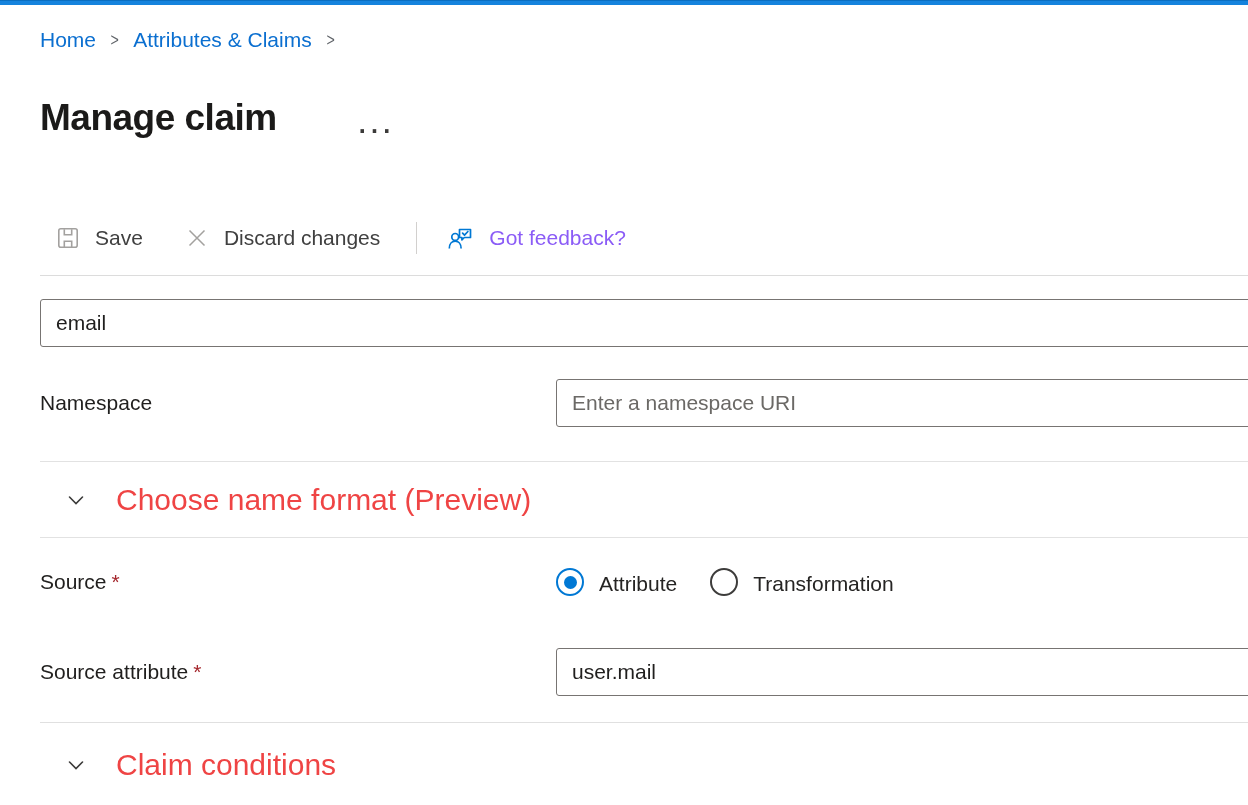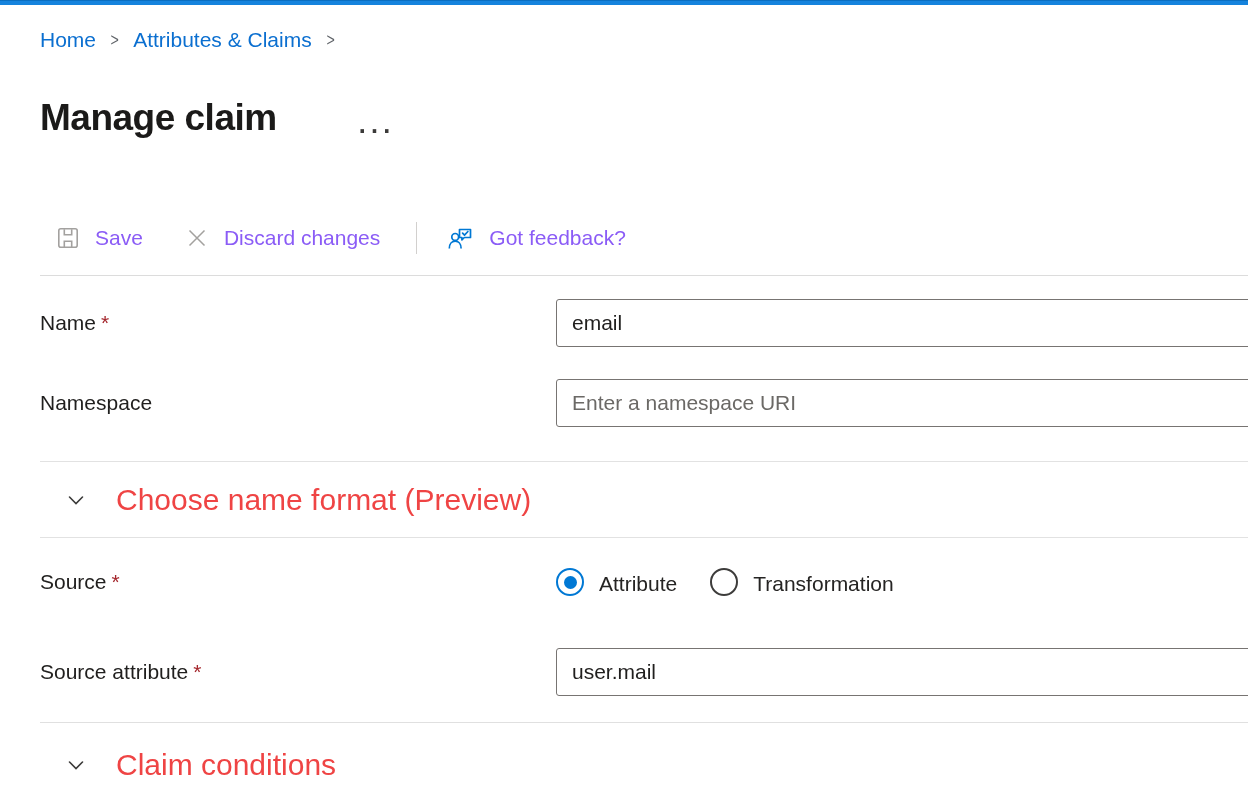--- a/index.html
+++ b/index.html
@@ -18,21 +18,21 @@
   
   .title-row { margin-top:43px; display:flex; align-items:flex-end;gap:32px; }
   .page-title { font-size:37px; font-weight:700; color:#1b1a19; letter-spacing:-0.5px; line-height:46px; }
   .more-btn { margin-left:50px; margin-top:6px; border:none; background:none; color:#3b3a39;
     font-size:25px; font-weight:700; letter-spacing:4px; cursor:pointer; line-height:20px; }
 
   
   .toolbar { margin-top:78px; display:flex; align-items:center; height:38px; }
   .tb-btn { display:flex; align-items:center; gap:15px; background:none; border:none;
     font-size:21px; cursor:pointer; font-family:inherit; }
-  .tb-btn.disabled { color:#8b5cf6; }
+  .tb-btn.disabled { color:#404040; }
   .tb-btn.enabled { color:#8b5cf6; }
   .tb-btn svg { display:block; }
   .tb-save { margin-left:16px; }
   .tb-discard { margin-left:42px; }
   .tb-sep { width:1px; height:32px; background:#d2d0ce; margin:0 30px 0 36px; }
 
   .hdivider { height:1px; background:#dcdcdc; margin-top:18px; margin-right:0; }
 
   
   .form-row { display:flex; align-items:center; }
@@ -119,23 +119,20 @@
           <path d="M2.3 23.5 c0-4.6 2.7-7.3 5.9-7.3 s5.9 2.7 5.9 7.3"></path>
         </svg>
       </span>
       <span>Got feedback?</span>
     </button>
   </div>
 
   <div class="hdivider"></div>
 
   <div class="form-row row-name">
-    <div class="label-col">
-      <span>Name</span><span class="req">*</span>
-    </div>
     <div class="field-col">
       <input class="text-input" type="text" value="email" style="">
     </div>
   </div>
 
   <div class="form-row row-namespace">
     <div class="label-col">
       <span>Namespace</span>
     </div>
     <div class="field-col">

